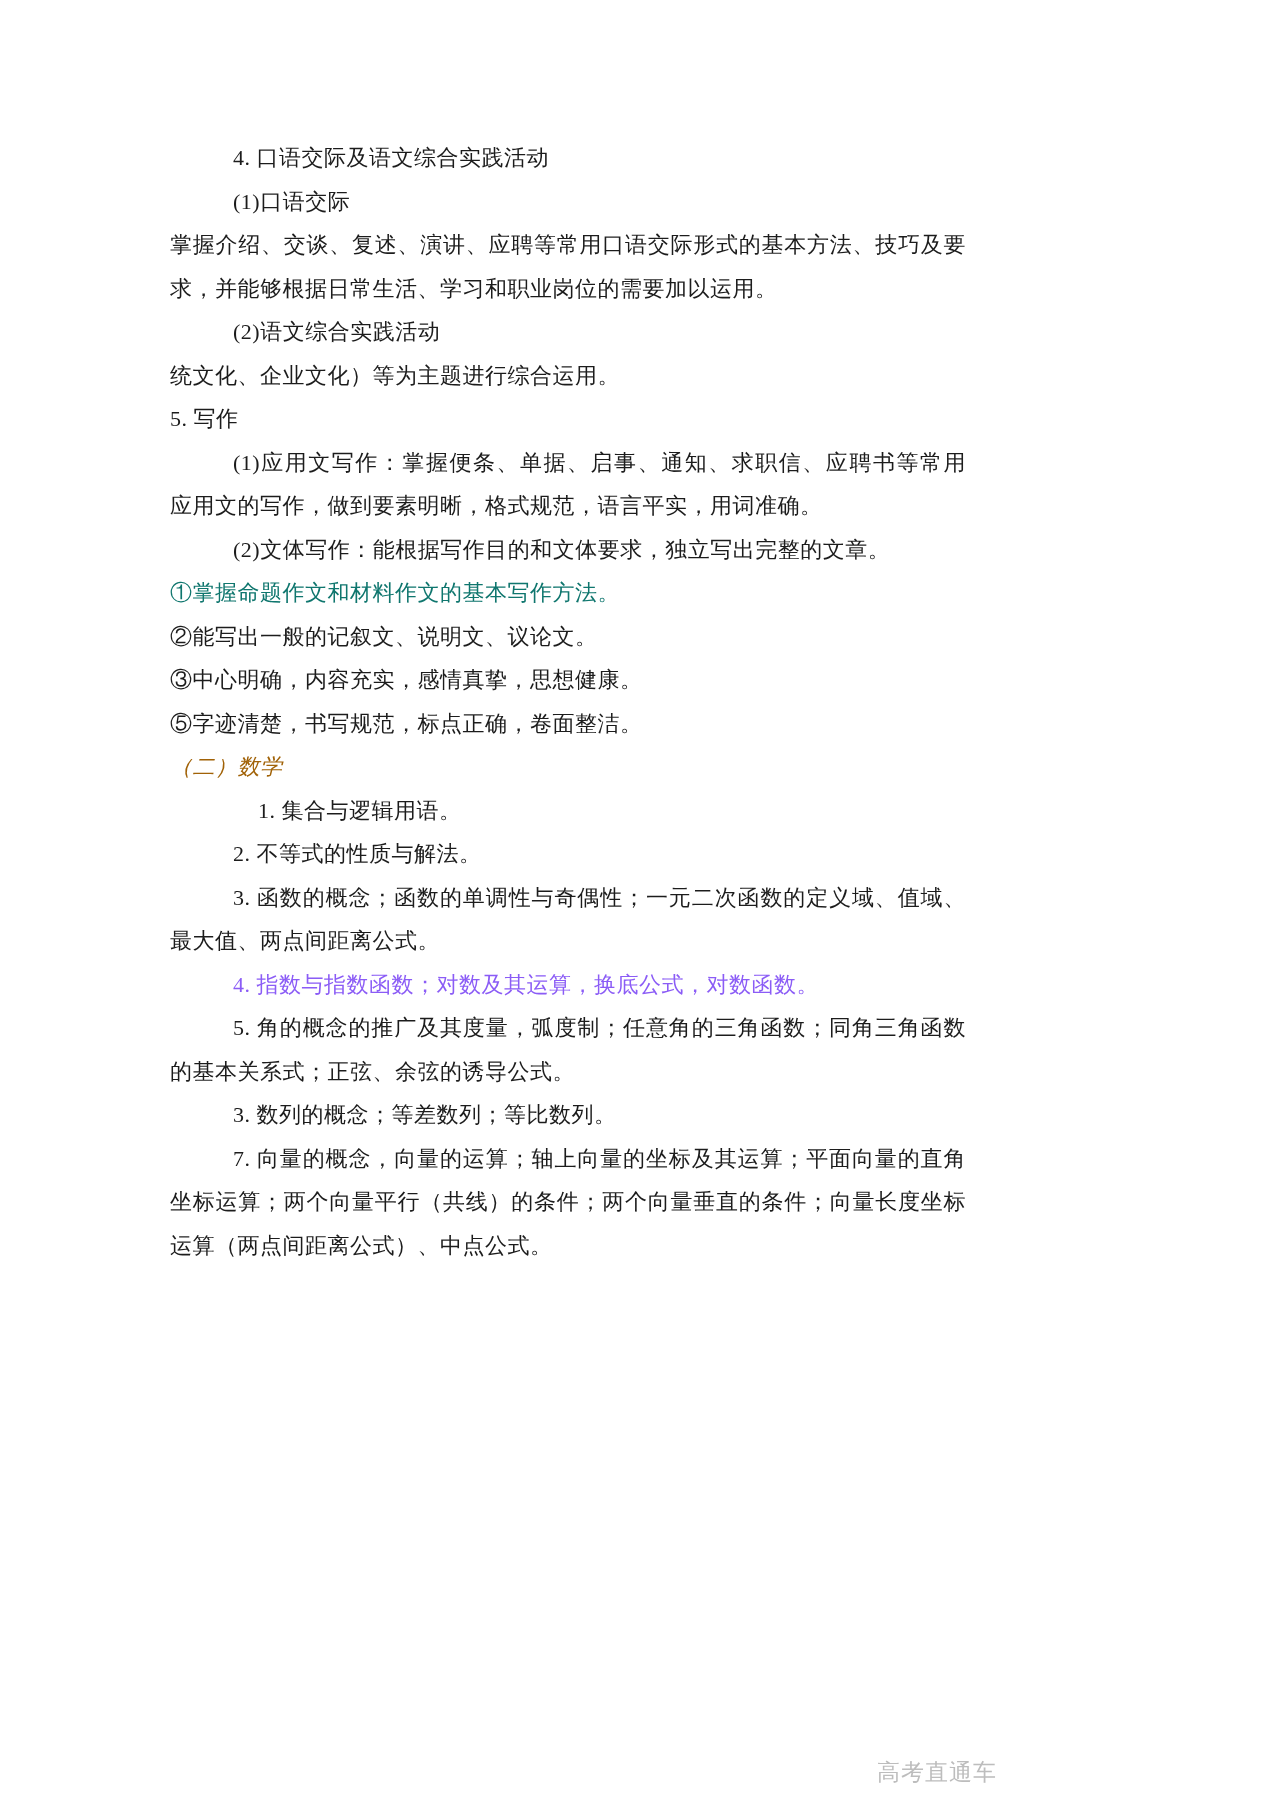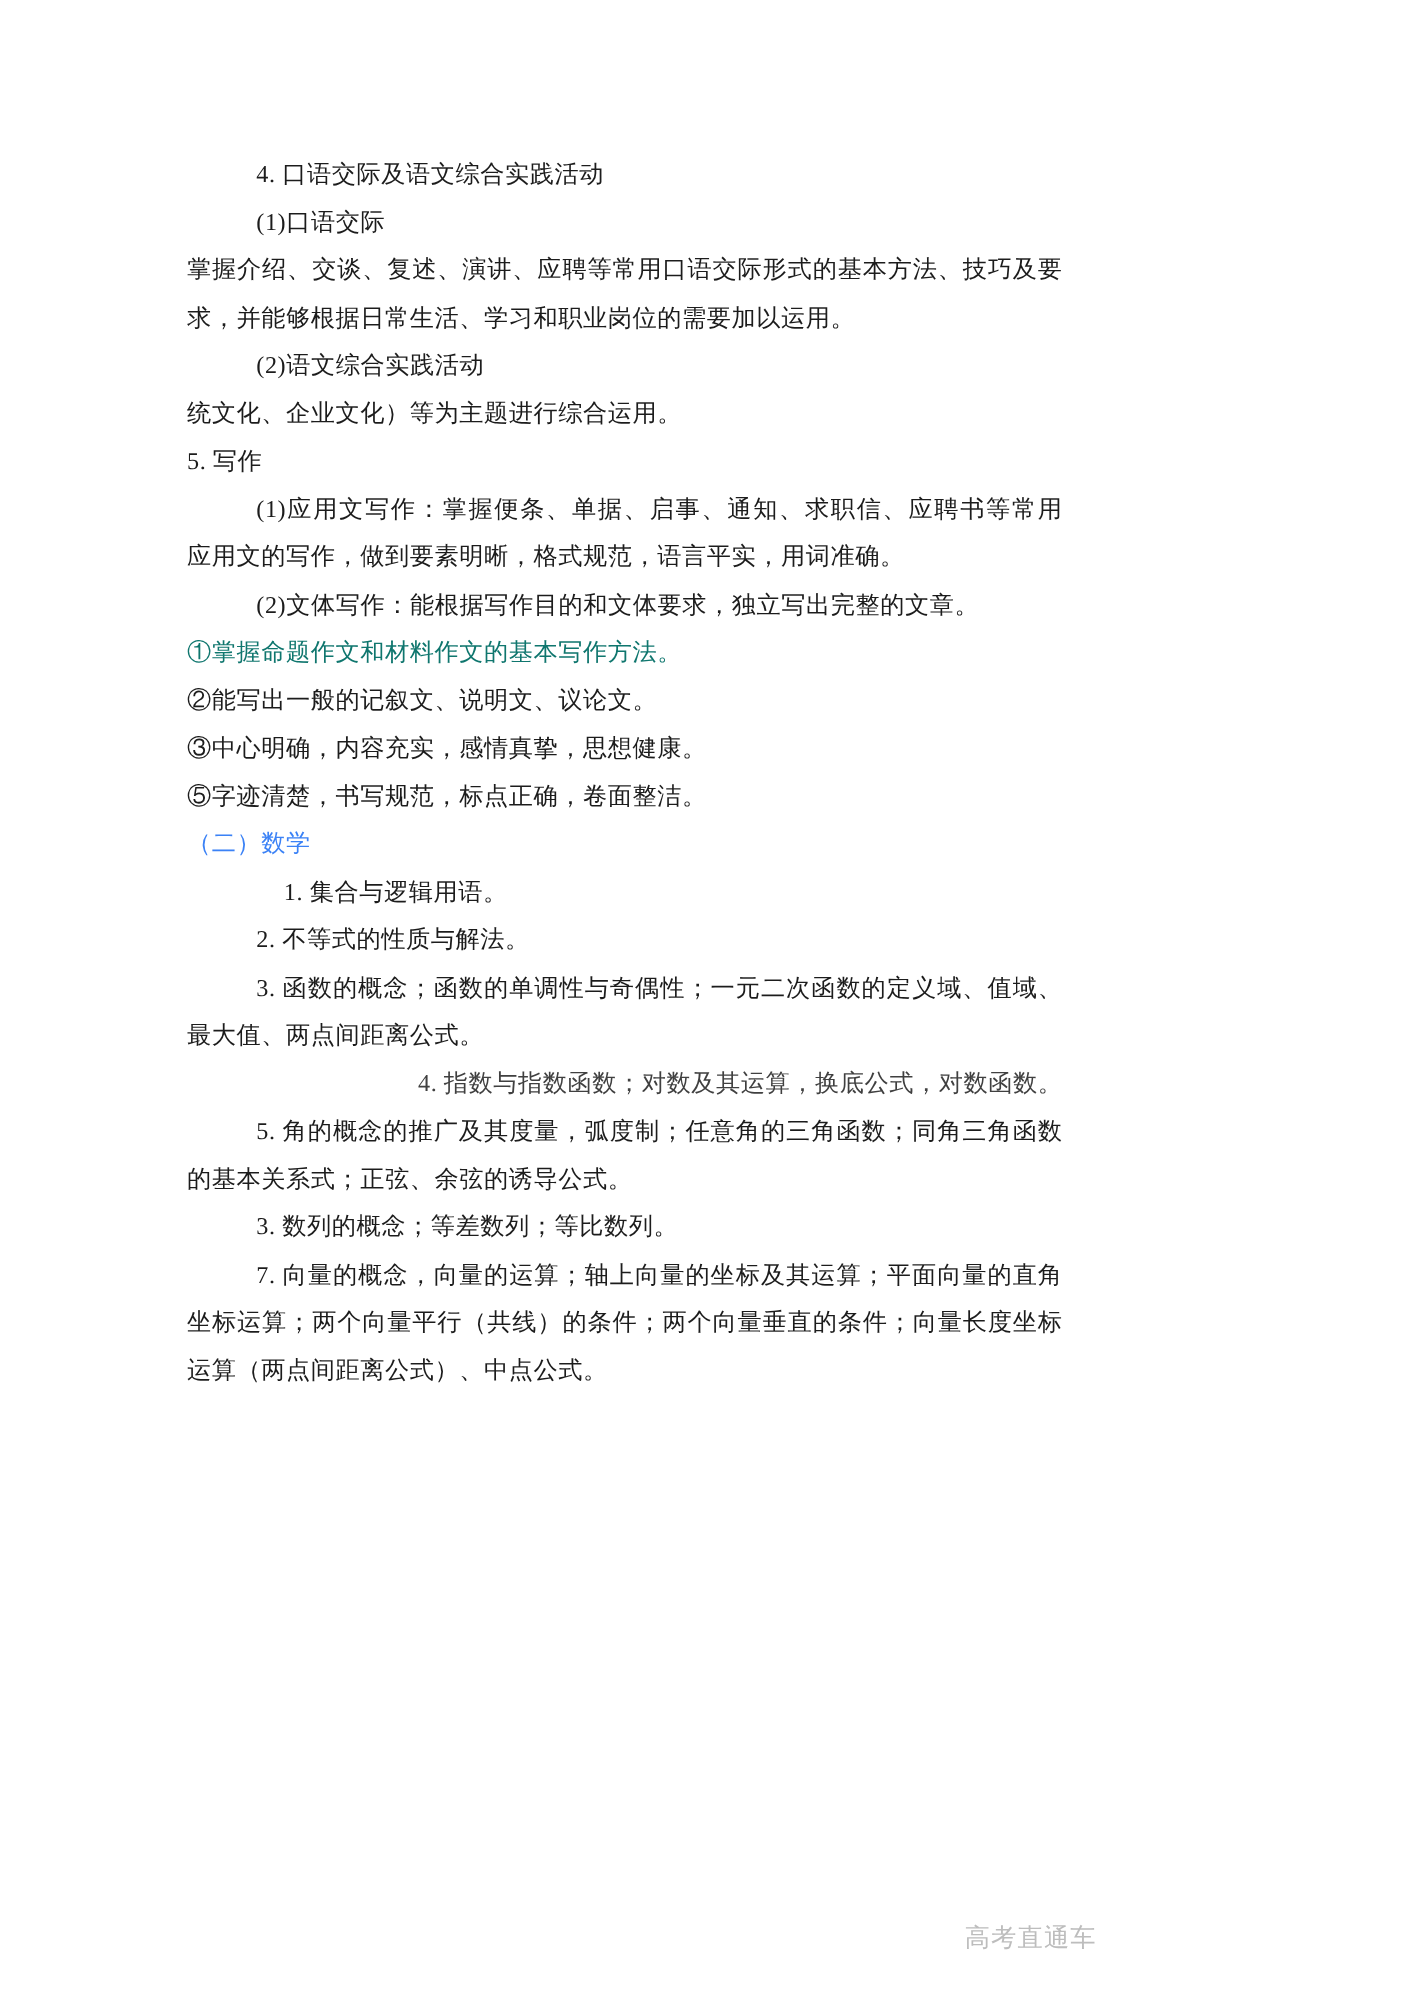--- a/index.html
+++ b/index.html
@@ -36,21 +36,21 @@
     padding-left: 88px;
   }
   .line.fill {
     white-space: normal;
     text-align: justify;
     text-align-last: justify;
   }
   .watermark {
     position: absolute;
     right: 27px;
-    bottom: 33px;
+    bottom: 22px;
     font-size: 23px;
     letter-spacing: 1px;
     color: #bdbdbd;
     font-family: "Liberation Sans", sans-serif;
   }
 </style>
 </head>
 <body>
 
 <div class="page">
@@ -62,26 +62,26 @@
       <div class="line indent" style="color: rgb(28, 28, 28);">(2)语文综合实践活动</div>
       <div class="line" style="color: rgb(28, 28, 28);">统文化、企业文化）等为主题进行综合运用。</div>
       <div class="line" style="color: rgb(28, 28, 28);">5. 写作</div>
       <div class="line indent fill" style="color: rgb(28, 28, 28);">(1)应用文写作：掌握便条、单据、启事、通知、求职信、应聘书等常用</div>
       <div class="line" style="color: rgb(28, 28, 28);">应用文的写作，做到要素明晰，格式规范，语言平实，用词准确。</div>
       <div class="line indent" style="color: rgb(28, 28, 28);">(2)文体写作：能根据写作目的和文体要求，独立写出完整的文章。</div>
       <div class="line" style="color: #0f766e;">①掌握命题作文和材料作文的基本写作方法。</div>
       <div class="line" style="color: rgb(28, 28, 28);">②能写出一般的记叙文、说明文、议论文。</div>
       <div class="line" style="color: rgb(28, 28, 28);">③中心明确，内容充实，感情真挚，思想健康。</div>
       <div class="line" style="color: rgb(28, 28, 28);">⑤字迹清楚，书写规范，标点正确，卷面整洁。</div>
-      <div class="line" style="color: #3b82f6;">（二）数学</div>
+      <div class="line" style="color: #a16207; font-style: italic;">（二）数学</div>
       <div class="line indent-lg" style="color: rgb(28, 28, 28);">1. 集合与逻辑用语。</div>
       <div class="line indent" style="color: rgb(28, 28, 28);">2. 不等式的性质与解法。</div>
       <div class="line indent fill" style="color: rgb(28, 28, 28);">3. 函数的概念；函数的单调性与奇偶性；一元二次函数的定义域、值域、</div>
       <div class="line" style="color: rgb(28, 28, 28);">最大值、两点间距离公式。</div>
-      <div class="line indent" style="color: #404040; text-align: right;">4. 指数与指数函数；对数及其运算，换底公式，对数函数。</div>
+      <div class="line indent" style="color: #8b5cf6;">4. 指数与指数函数；对数及其运算，换底公式，对数函数。</div>
       <div class="line indent fill" style="color: rgb(28, 28, 28);">5. 角的概念的推广及其度量，弧度制；任意角的三角函数；同角三角函数</div>
       <div class="line" style="color: rgb(28, 28, 28);">的基本关系式；正弦、余弦的诱导公式。</div>
       <div class="line indent" style="color: rgb(28, 28, 28);">3. 数列的概念；等差数列；等比数列。</div>
       <div class="line indent fill" style="color: rgb(28, 28, 28);">7. 向量的概念，向量的运算；轴上向量的坐标及其运算；平面向量的直角</div>
       <div class="line fill" style="color: rgb(28, 28, 28);">坐标运算；两个向量平行（共线）的条件；两个向量垂直的条件；向量长度坐标</div>
       <div class="line" style="color: rgb(28, 28, 28);">运算（两点间距离公式）、中点公式。</div>
     </div>
   <div class="watermark" style="color: rgb(189, 189, 189);">高考直通车</div>
 </div>
 

